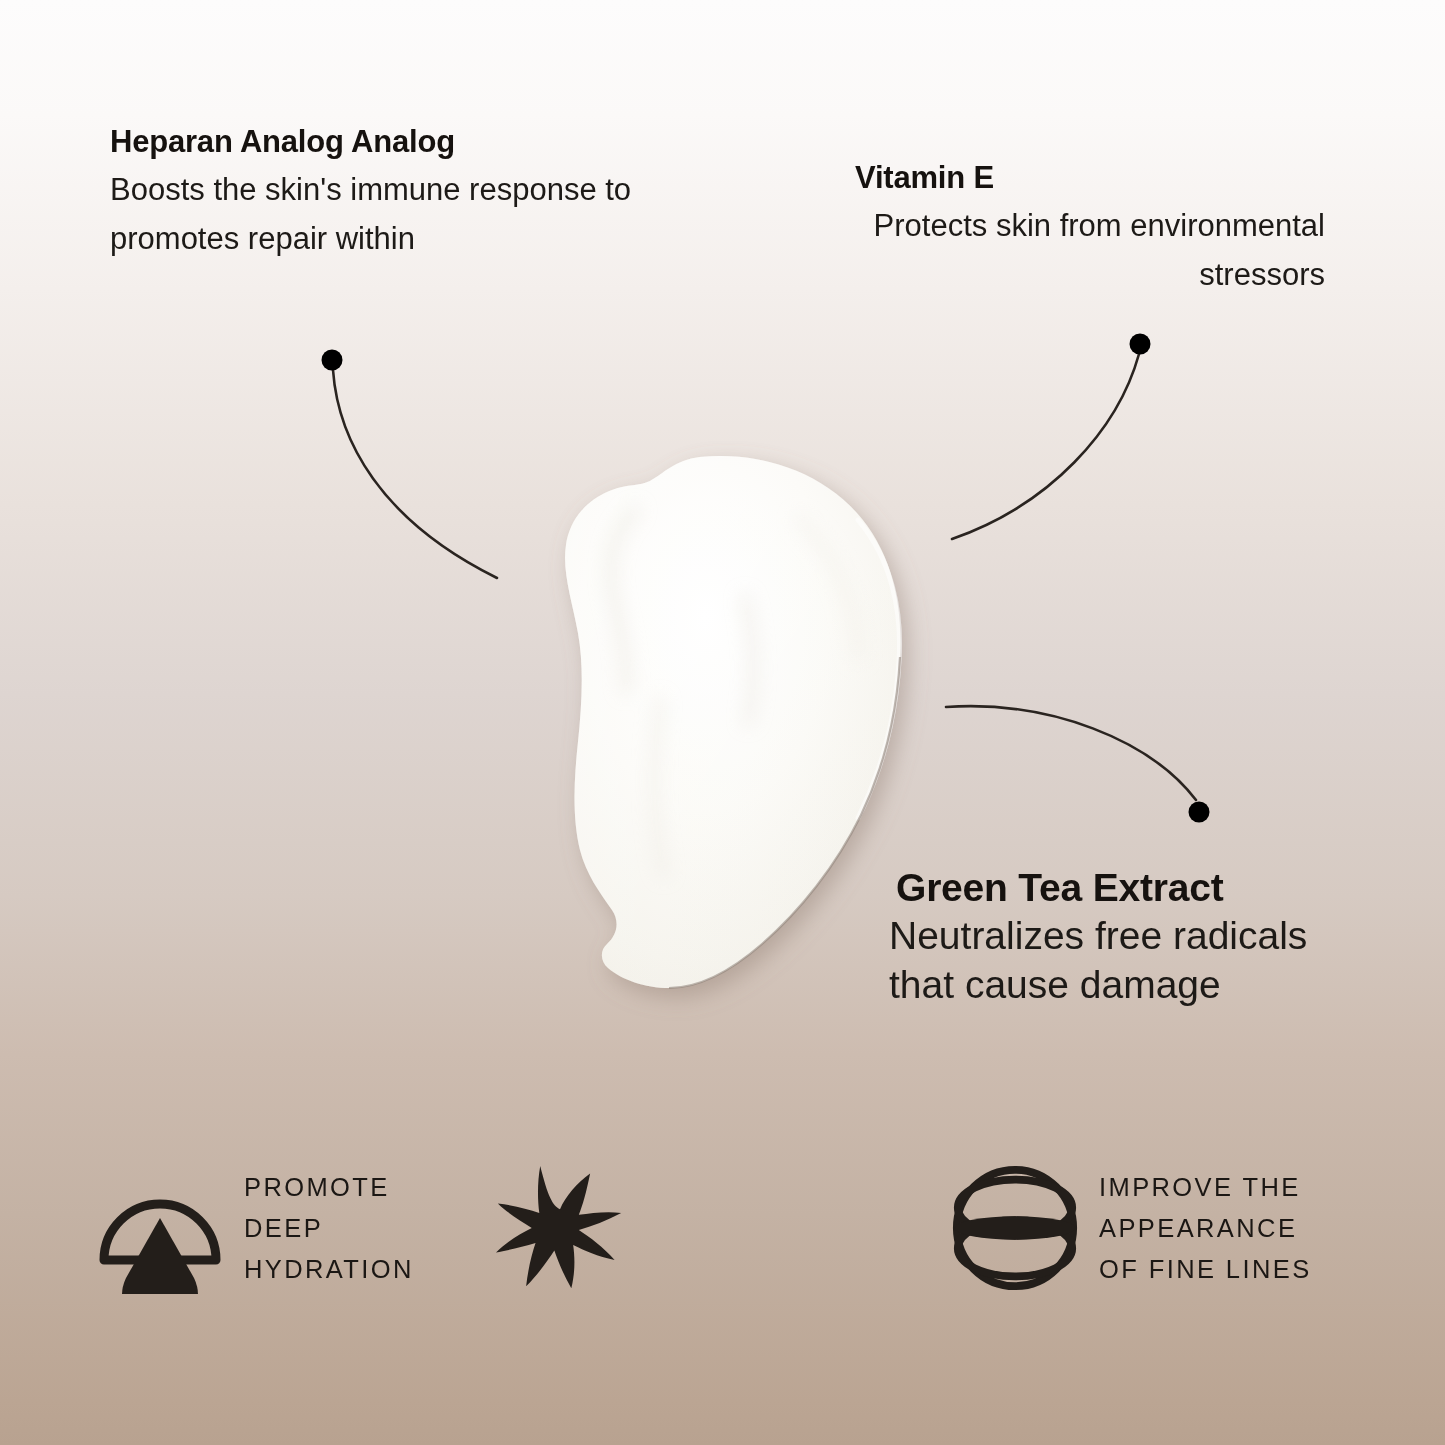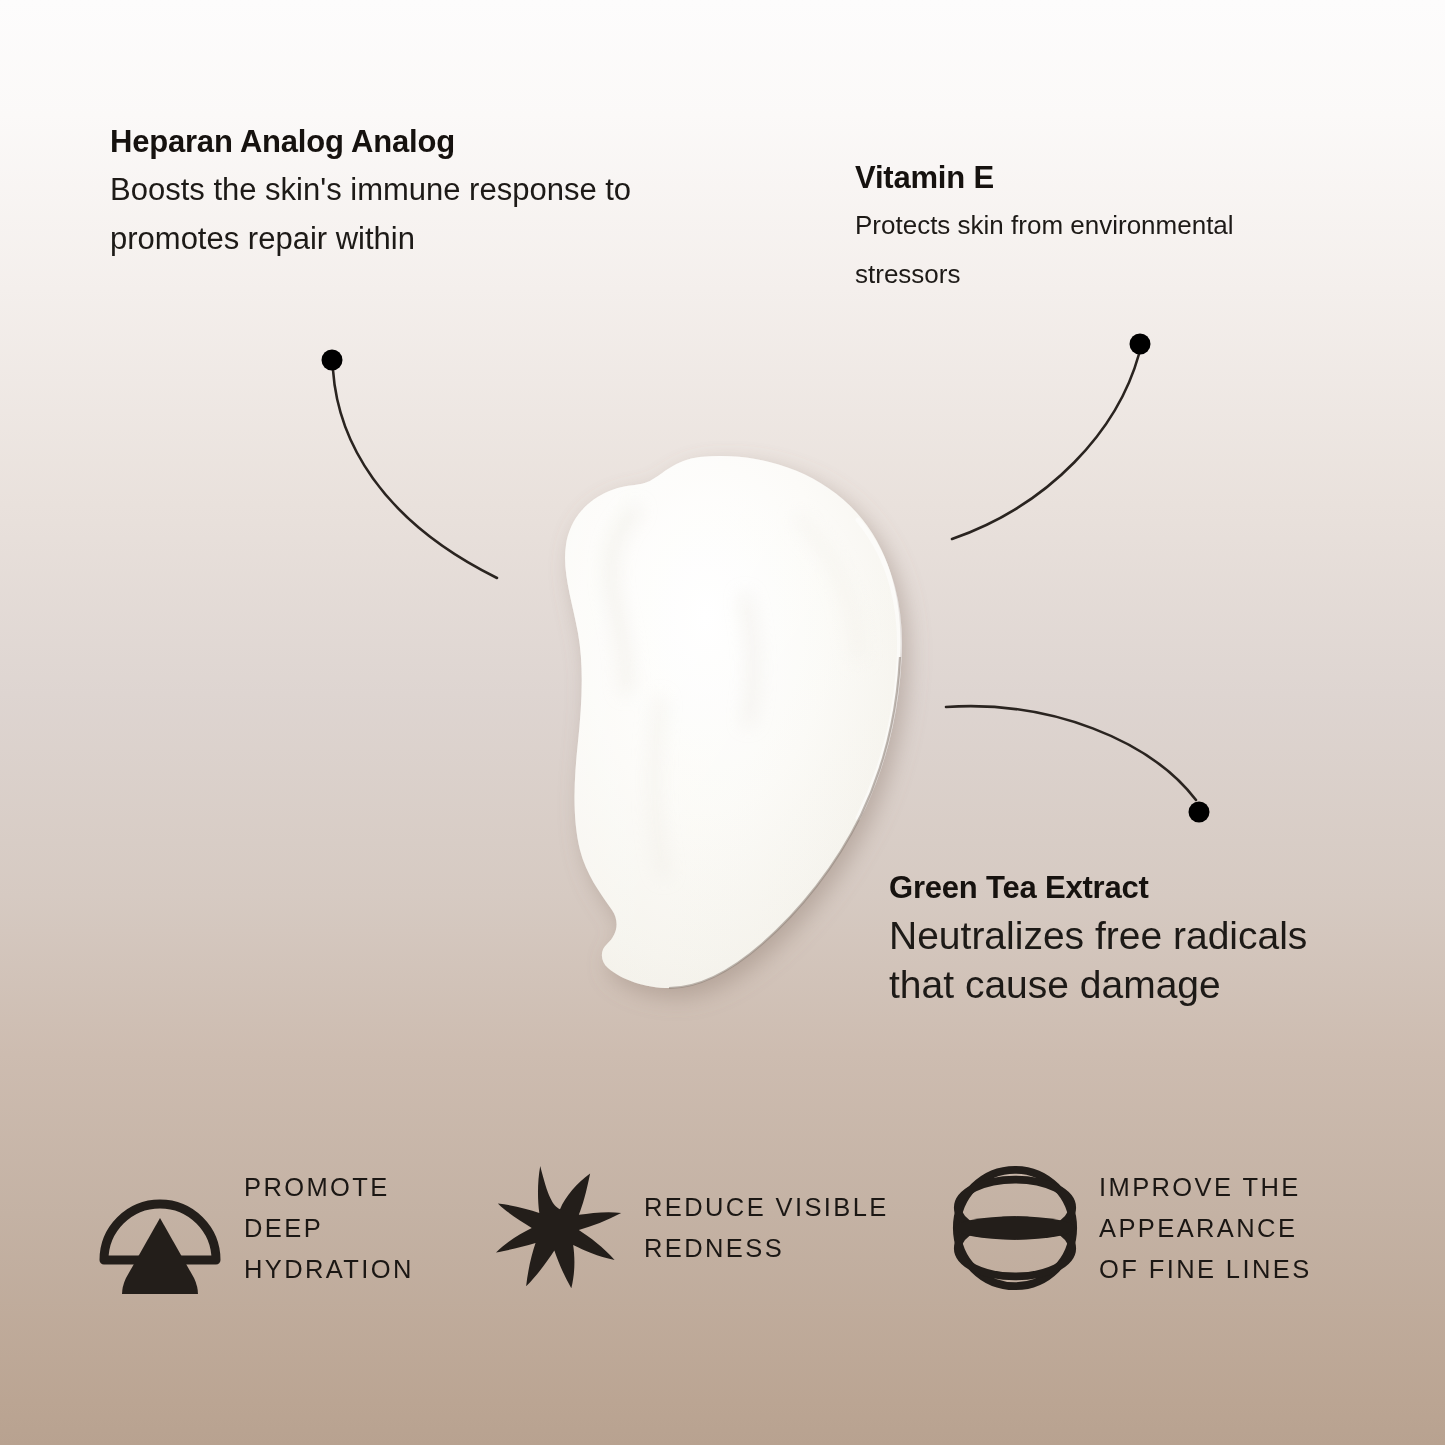--- a/index.html
+++ b/index.html
@@ -42,24 +42,24 @@
     margin: 0;
     font-weight: 400;
   }
 
   #callout-heparan { left: 110px; top: 122px; width: 560px; }
   #callout-heparan .title { font-size: 31px; line-height: 40px; }
   #callout-heparan .desc  { font-size: 31px; line-height: 49px; }
 
   #callout-vitamin-e { left: 855px; top: 158px; width: 470px; }
   #callout-vitamin-e .title { font-size: 31px; line-height: 40px; }
-  #callout-vitamin-e .desc  { font-size: 26px; line-height: 49px; }
+  #callout-vitamin-e .desc  { font-size: 31px; line-height: 49px; text-align: right; }
 
   #callout-green-tea { left: 889px; top: 868px; width: 470px; }
-  #callout-green-tea .title { font-size: 31px; line-height: 40px; }
+  #callout-green-tea .title { font-size: 39px; line-height: 40px; margin-left: 7px; }
   #callout-green-tea .desc  { font-size: 39px; line-height: 49px; }
 
   
   #art {
     position: absolute;
     left: 0; top: 0;
     width: 1445px; height: 1445px;
     pointer-events: none;
   }
 
@@ -238,22 +238,20 @@
             C 54 106, 44 120, 32 132
             C 34 114, 38 98, 42 86
             C 28 90, 12 94, 0 96
             C 12 84, 26 76, 38 70
             C 26 62, 12 54, 2 44
             C 20 46, 34 50, 46 54
             C 44 40, 44 20, 47 4
             Z" fill="#231e1a"></path>
         </svg>
       </span>
-      <span class="label">REDUCE VISIBLE
-REDNESS</span>
     </div>
 
     <div class="benefit" id="benefit-fine-lines">
       <span class="icon-wrap">
         <svg width="132" height="132" viewBox="0 0 132 132">
           <circle cx="66" cy="66" r="60" fill="none" stroke="#231e1a" stroke-width="8"></circle>
           <ellipse cx="66" cy="45" rx="59" ry="29" fill="none" stroke="#231e1a" stroke-width="8"></ellipse>
           <ellipse cx="66" cy="87" rx="59" ry="29" fill="none" stroke="#231e1a" stroke-width="8"></ellipse>
           <ellipse cx="66" cy="66" rx="62" ry="12" fill="#231e1a"></ellipse>
         </svg>

